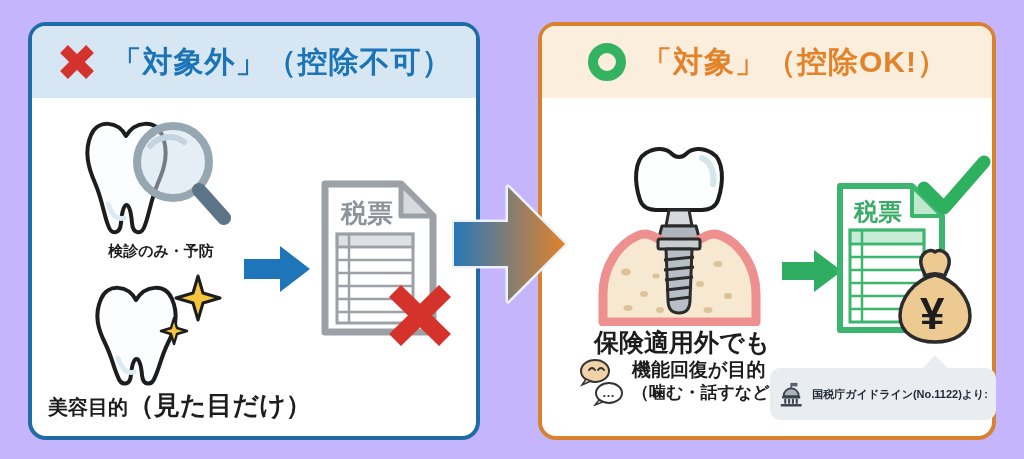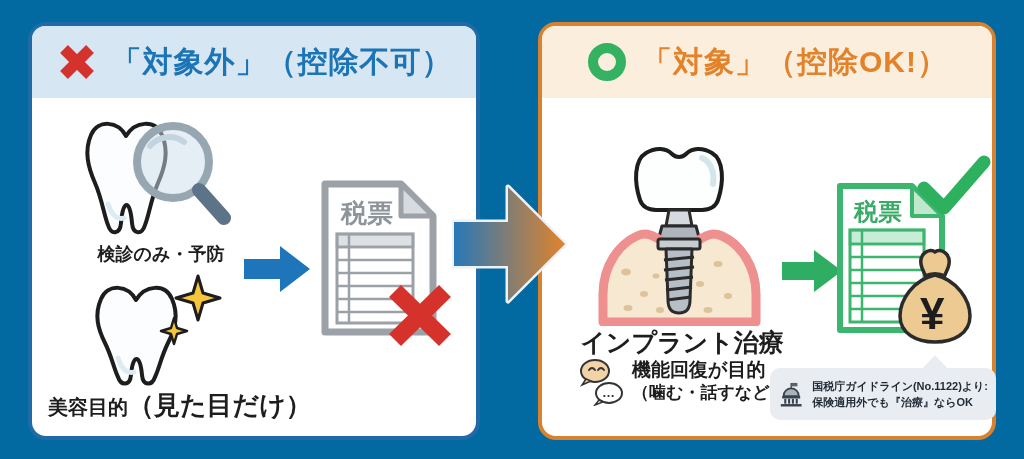--- a/index.html
+++ b/index.html
@@ -1,21 +1,21 @@
 <!DOCTYPE html>
 <html><head>
 <meta charset="utf-8">
 <style>
   html,body{margin:0;padding:0;}
   body{
     font-family:"Liberation Sans","DejaVu Sans",sans-serif;
     background:#e9eff8;
   }
   #stage{
-    position:relative;width:1024px;height:459px;background:#0369a1;overflow:hidden;
+    position:relative;width:1024px;height:459px;background:#c4b5fd;overflow:hidden;
   }
   .panel{
     position:absolute;top:22px;height:418px;background:#ffffff;
     border-radius:18px;box-sizing:border-box;
   }
   #left-panel{left:28px;width:452px;border:4px solid #1e6ba8;}
   #right-panel{left:538px;width:458px;border:4px solid #d8812f;}
   .panel-header{
     position:absolute;left:0;right:0;top:0;height:72px;
     border-radius:13px 13px 0 0;
@@ -57,21 +57,21 @@
       <div class="panel-title">「対象外」（控除不可）</div>
     </div>
 
     <svg class="abs" style="left:42px;top:88px;" width="164" height="132" viewBox="0 0 164 132">
       <path d="M52 22 C44 7 24 5 17 21 C10 37 14 53 21 69 C28 85 30 101 34 111 C37 121 46 121 47 109 C48 97 50 91 52.5 91 C55 91 57 97 58 109 C59 121 68 121 71 111 C75 101 77 85 84 69 C91 53 95 37 88 21 C81 5 61 7 52 22 Z" fill="#fbfdfe" stroke="#1d1d1d" stroke-width="4" stroke-linejoin="round"></path>
       <path d="M34 90 C38 102 44 106 50 104" fill="none" stroke="#dcebf2" stroke-width="5" stroke-linecap="round"></path>
       <circle cx="99" cy="48" r="36" fill="rgba(203,221,233,0.5)" stroke="#96a7b2" stroke-width="8"></circle>
       <path d="M76 32 C84 22 100 20 110 28" fill="none" stroke="#c3d4de" stroke-width="6" stroke-linecap="round"></path>
       <line x1="125" y1="76" x2="150" y2="104" stroke="#5d7488" stroke-width="14" stroke-linecap="round"></line>
     </svg>
-    <div class="item-label abs" style="left:34px;top:216px;width:190px;font-size:18px;">検診のみ・予防</div>
+    <div class="item-label abs" style="left:34px;top:216px;width:190px;font-size:15px;">検診のみ・予防</div>
 
     <svg class="abs" style="left:212px;top:220px;" width="66" height="46" viewBox="0 0 66 46">
       <polygon points="0,13 36,13 36,0 66,23 36,46 36,33 0,33" fill="#1e75ba"></polygon>
     </svg>
 
     <svg class="abs" style="left:283px;top:152px;" width="136" height="170" viewBox="0 0 136 170">
       <path d="M10 6 H86 L118 38 V154 H10 Z" fill="#ffffff" stroke="#9ba1a7" stroke-width="7" stroke-linejoin="round"></path>
       <path d="M86 6 L86 38 H118 Z" fill="#d7dbdf" stroke="#9ba1a7" stroke-width="5" stroke-linejoin="round"></path>
       <text x="26" y="44" font-size="26" font-weight="bold" fill="#8d949b">税票</text>
       <rect x="22" y="56" width="76" height="13" fill="#dde1e4" stroke="#9ba1a7" stroke-width="2.5"></rect>
@@ -129,21 +129,21 @@
       <ellipse cx="88" cy="156" rx="3.5" ry="2.5" fill="#dcc39a"></ellipse>
 
       <rect x="62" y="95" width="42" height="10" rx="2" fill="#c7ccd1" stroke="#2b2b2b" stroke-width="3"></rect>
       <path d="M70 105 H96 L94 156 C94 165 90 169 83 169 C76 169 72 165 72 156 Z" fill="#b7bec6" stroke="#2b2b2b" stroke-width="3" stroke-linejoin="round"></path>
       <line x1="68" y1="116" x2="98" y2="113" stroke="#2b2b2b" stroke-width="3"></line>
       <line x1="68" y1="126" x2="98" y2="123" stroke="#2b2b2b" stroke-width="3"></line>
       <line x1="69" y1="136" x2="97" y2="133" stroke="#2b2b2b" stroke-width="3"></line>
       <line x1="70" y1="146" x2="96" y2="143" stroke="#2b2b2b" stroke-width="3"></line>
       <line x1="71" y1="156" x2="95" y2="153" stroke="#2b2b2b" stroke-width="3"></line>
     </svg>
-    <div class="item-label abs" style="left:30px;top:300px;width:220px;font-size:25px;">インプラント治療</div>
+    <div class="item-label abs" style="left:30px;top:300px;width:220px;font-size:25px;">保険適用外でも</div>
 
     <svg class="abs" style="left:36px;top:332px;" width="48" height="48" viewBox="0 0 48 48">
       <ellipse cx="17" cy="13" rx="14" ry="11" fill="#f2d3a7" stroke="#333333" stroke-width="2"></ellipse>
       <path d="M8 21 L4 27 L13 23 Z" fill="#f2d3a7" stroke="#333333" stroke-width="1.5"></path>
       <path d="M11 12 q3 -4 6 0 M20 12 q3 -4 6 0" fill="none" stroke="#333333" stroke-width="2" stroke-linecap="round"></path>
       <ellipse cx="31" cy="35" rx="13" ry="10" fill="#ffffff" stroke="#333333" stroke-width="2"></ellipse>
       <path d="M21 42 L17 47 L25 44 Z" fill="#ffffff" stroke="#333333" stroke-width="1.5"></path>
       <text x="24" y="39" font-size="13" font-weight="bold" fill="#333333">…</text>
     </svg>
     <div class="purpose-text abs" style="left:90px;top:332px;white-space:nowrap;">
@@ -187,21 +187,20 @@
         <path d="M8 22 A11 11 0 0 1 30 22 Z" fill="#aab2ba" stroke="#3a434d" stroke-width="2.5"></path>
         <rect x="6" y="22" width="26" height="3.5" fill="#3a434d"></rect>
         <rect x="9" y="26" width="3" height="7" fill="#3a434d"></rect>
         <rect x="14.5" y="26" width="3" height="7" fill="#3a434d"></rect>
         <rect x="20" y="26" width="3" height="7" fill="#3a434d"></rect>
         <rect x="25.5" y="26" width="3" height="7" fill="#3a434d"></rect>
         <rect x="4" y="33.5" width="30" height="3.5" fill="#3a434d"></rect>
       </svg>
       <div class="note-text">
         <div>国税庁ガイドライン(No.1122)より:</div>
-        <div>保険適用外でも『治療』ならOK</div>
       </div>
     </div>
   </div>
 
   <svg class="abs" style="left:452px;top:178px;z-index:5;" width="116" height="132" viewBox="0 0 116 132">
     <defs>
       <linearGradient id="bg-or" x1="0" y1="0" x2="1" y2="0">
         <stop offset="0" stop-color="#2878b8"></stop>
         <stop offset="1" stop-color="#e0832c"></stop>
       </linearGradient>

